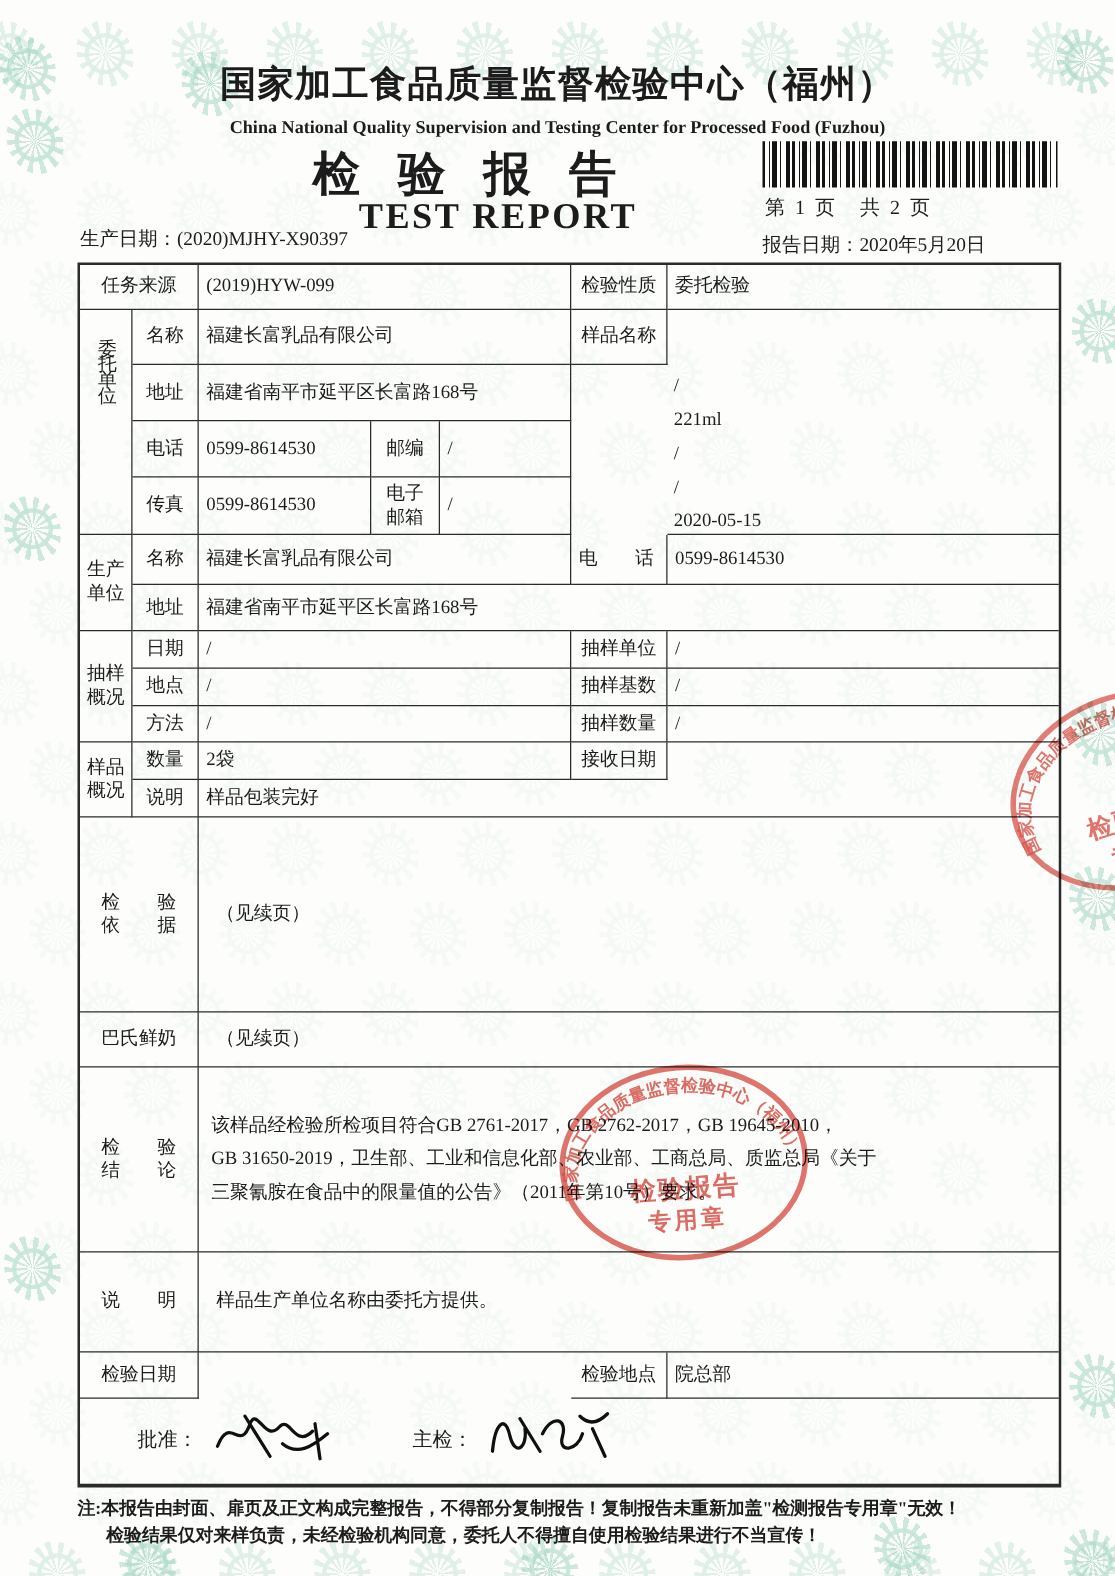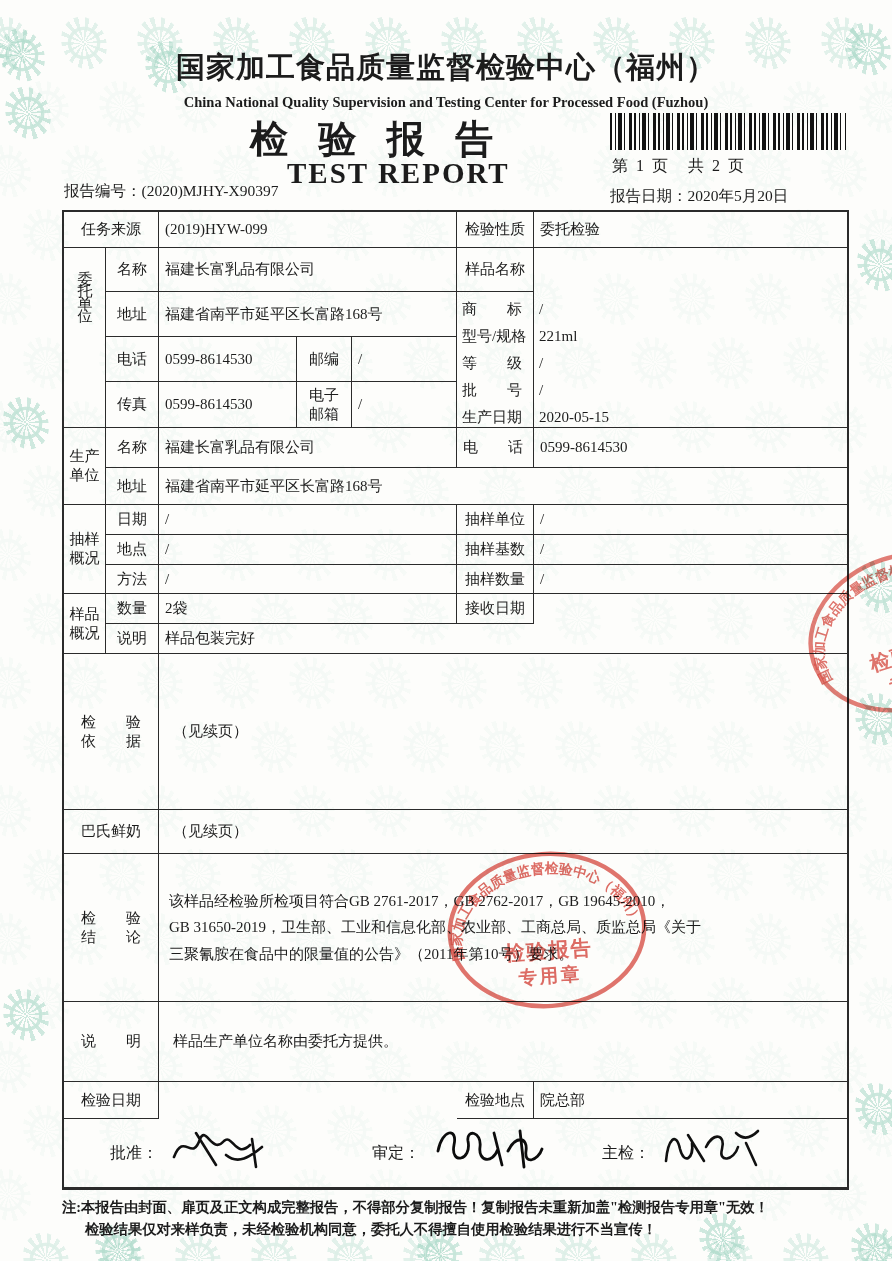--- a/index.html
+++ b/index.html
@@ -344,46 +344,39 @@
       <div class="wm" style="left: 700px; top: 1212px; opacity: 0.38;"></div>
       <div class="wm" style="left: 852px; top: 1222px; opacity: 0.38;"></div>
     </div>
 
   <div class="hdr org-cn">国家加工食品质量监督检验中心（福州）</div>
   <div class="hdr org-en">China National Quality Supervision and Testing Center for Processed Food (Fuzhou)</div>
   <div class="hdr rpt-cn">检验报告</div>
   <div class="hdr rpt-en">TEST REPORT</div>
   <div class="barcode"></div>
   <div class="hdr page-info">第 1 页　共 2 页</div>
-  <div class="hdr rpt-no"><span>报告编号：</span><span>(2020)MJHY-X90397</span></div>
+  <div class="hdr rpt-no"><span>生产日期：</span><span>(2020)MJHY-X90397</span></div>
   <div class="hdr rpt-date"><span>报告日期：</span><span>2020年5月20日</span></div>
 
   <div class="report-table">
 
     <div class="cell ctr" style="grid-area:1/1/2/3">任务来源</div>
     <div class="cell" style="grid-area:1/3/2/6">(2019)HYW-099</div>
     <div class="cell ctr" style="grid-area:1/6/2/7">检验性质</div>
     <div class="cell no-r" style="grid-area:1/7/2/8">委托检验</div>
 
     <div class="cell vlabel" style="grid-area:2/1/6/2">
         <span>委托单位</span>
       </div>
     <div class="cell ctr" style="grid-area:2/2/3/3">名称</div>
     <div class="cell" style="grid-area:2/3/3/6">福建长富乳品有限公司</div>
     <div class="cell ctr" style="grid-area:2/6/3/7">样品名称</div>
     <div class="cell ctr" style="grid-area:3/2/4/3">地址</div>
     <div class="cell" style="grid-area:3/3/4/6">福建省南平市延平区长富路168号</div>
 
-    <div class="cell stack" style="grid-area:3/6/6/7">
-      <div>商　　标</div>
-      <div>型号/规格</div>
-      <div>等　　级</div>
-      <div>批　　号</div>
-      <div>生产日期</div>
-    </div>
     <div class="cell stack no-r" style="grid-area:3/7/6/8">
       <div>/</div>
       <div>221ml</div>
       <div>/</div>
       <div>/</div>
       <div>2020-05-15</div>
     </div>
     <div class="cell ctr" style="grid-area:4/2/5/3">电话</div>
     <div class="cell" style="grid-area:4/3/5/4">0599-8614530</div>
     <div class="cell ctr wraplbl" style="grid-area:4/4/5/5">邮编</div>
@@ -439,26 +432,20 @@
     <div class="cell ctr" style="grid-area:17/6/18/7">检验地点</div>
     <div class="cell no-r" style="grid-area:17/7/18/8">院总部</div>
 
     <div class="sigrow cell no-r no-b" style="border-bottom:none;border-right:none;">
       <div class="siggroup">
         <span class="siglbl">批准：</span>
         <svg class="sig" width="110" height="52" viewBox="0 0 110 52">
           <path d="M8 36 C18 10 26 42 34 18 C40 4 46 34 58 20 C66 12 70 38 84 24 M30 12 L50 44 M60 34 C72 44 84 36 96 26 M86 18 L90 46" stroke="#101010" stroke-width="2.6" fill="none" stroke-linecap="round"></path>
         </svg>
       </div>
-      <div class="siggroup" style="margin-left:96px">
-        <span class="siglbl">审定：</span>
-        <svg class="sig" width="120" height="52" viewBox="0 0 120 52">
-          <path d="M10 30 C14 8 30 6 26 24 C22 44 44 40 40 20 C38 8 54 10 52 26 C50 40 64 44 70 28 M66 12 L74 44 M80 30 C88 14 100 16 98 30 C96 44 110 40 114 28 M92 10 L96 46" stroke="#0c0c0c" stroke-width="2.8" fill="none" stroke-linecap="round"></path>
-        </svg>
-      </div>
       <div class="siggroup" style="margin-left:54px">
         <span class="siglbl">主检：</span>
         <svg class="sig" width="110" height="52" viewBox="0 0 110 52">
           <path d="M8 40 C10 18 18 10 22 28 C26 44 36 38 34 22 M30 14 L46 40 M48 26 C56 10 68 14 64 28 C60 42 76 40 80 26 M78 12 C86 20 94 16 100 10 M88 22 L98 44" stroke="#101010" stroke-width="2.6" fill="none" stroke-linecap="round"></path>
         </svg>
       </div>
     </div>
   </div>
 
   <svg class="stamp stamp-main" width="222" height="168" viewBox="0 0 240 190">

